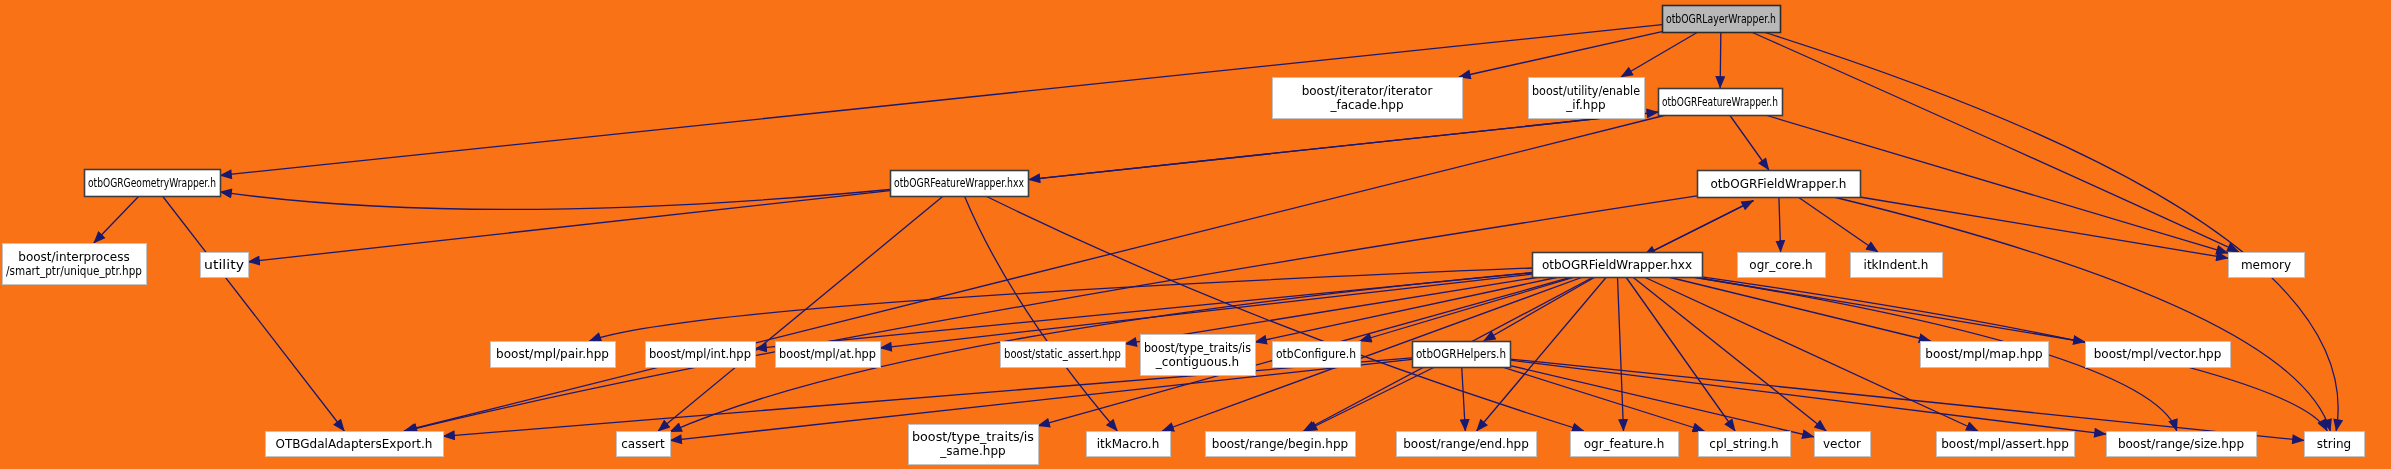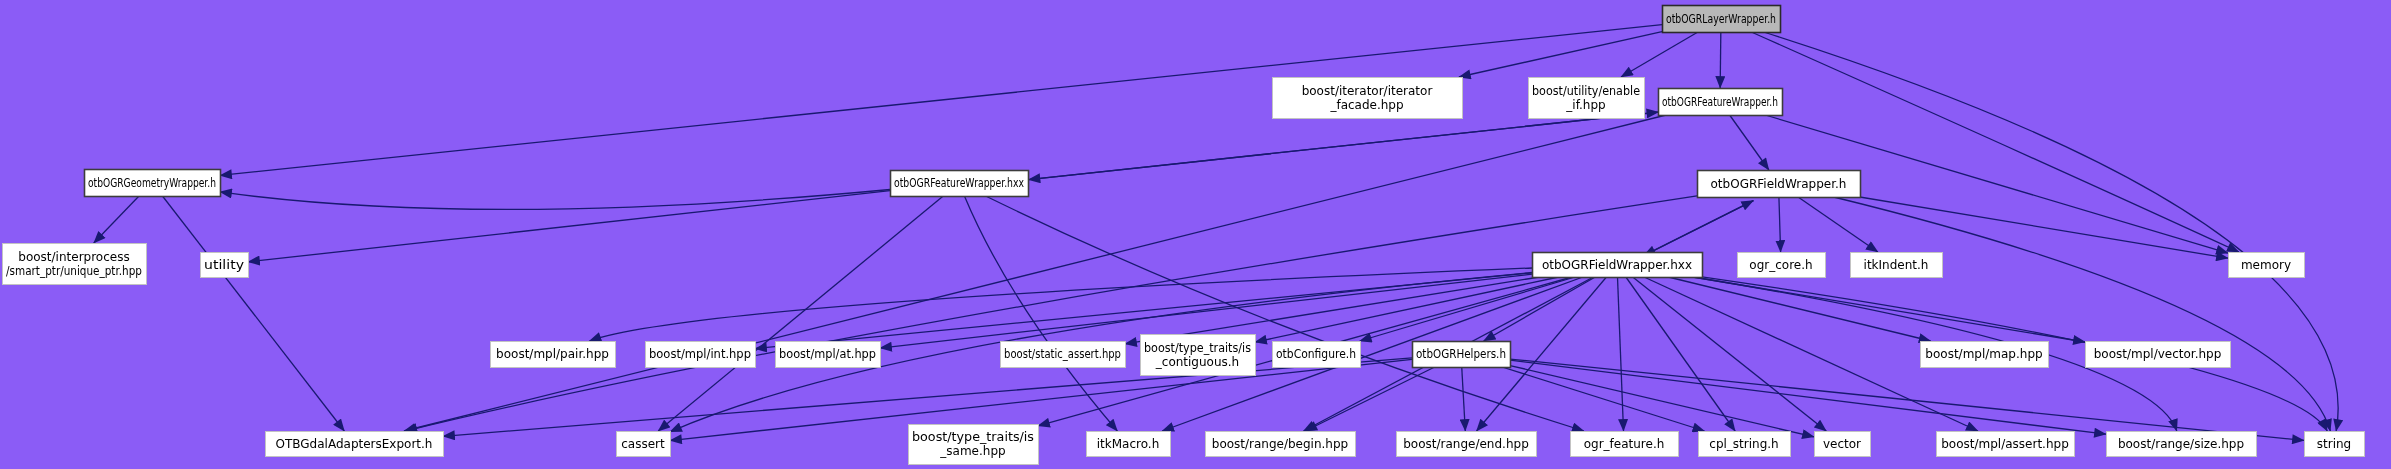--- a/index.html
+++ b/index.html
@@ -1,16 +1,16 @@
 <!DOCTYPE html>
 <html><head>
 <meta charset="utf-8">
 <style>
   html,body{margin:0;padding:0;background:#ffffff;}
-  #stage{position:relative;width:2391px;height:469px;background:#8b5cf6;overflow:hidden;}
+  #stage{position:relative;width:2391px;height:469px;background:#f97316;overflow:hidden;}
   svg{display:block;}
   text{font-family:"DejaVu Sans","Liberation Sans",sans-serif;fill:#000000;}
 </style>
 </head>
 <body>
 
 <div id="stage">
   <svg id="graph-svg" width="2391" height="469" viewBox="0 0 2391 469" xmlns="http://www.w3.org/2000/svg">
       <defs>
         <marker id="arrow" viewBox="0 0 10 8" refX="9.5" refY="4" markerWidth="13" markerHeight="10" orient="auto" markerUnits="userSpaceOnUse">

